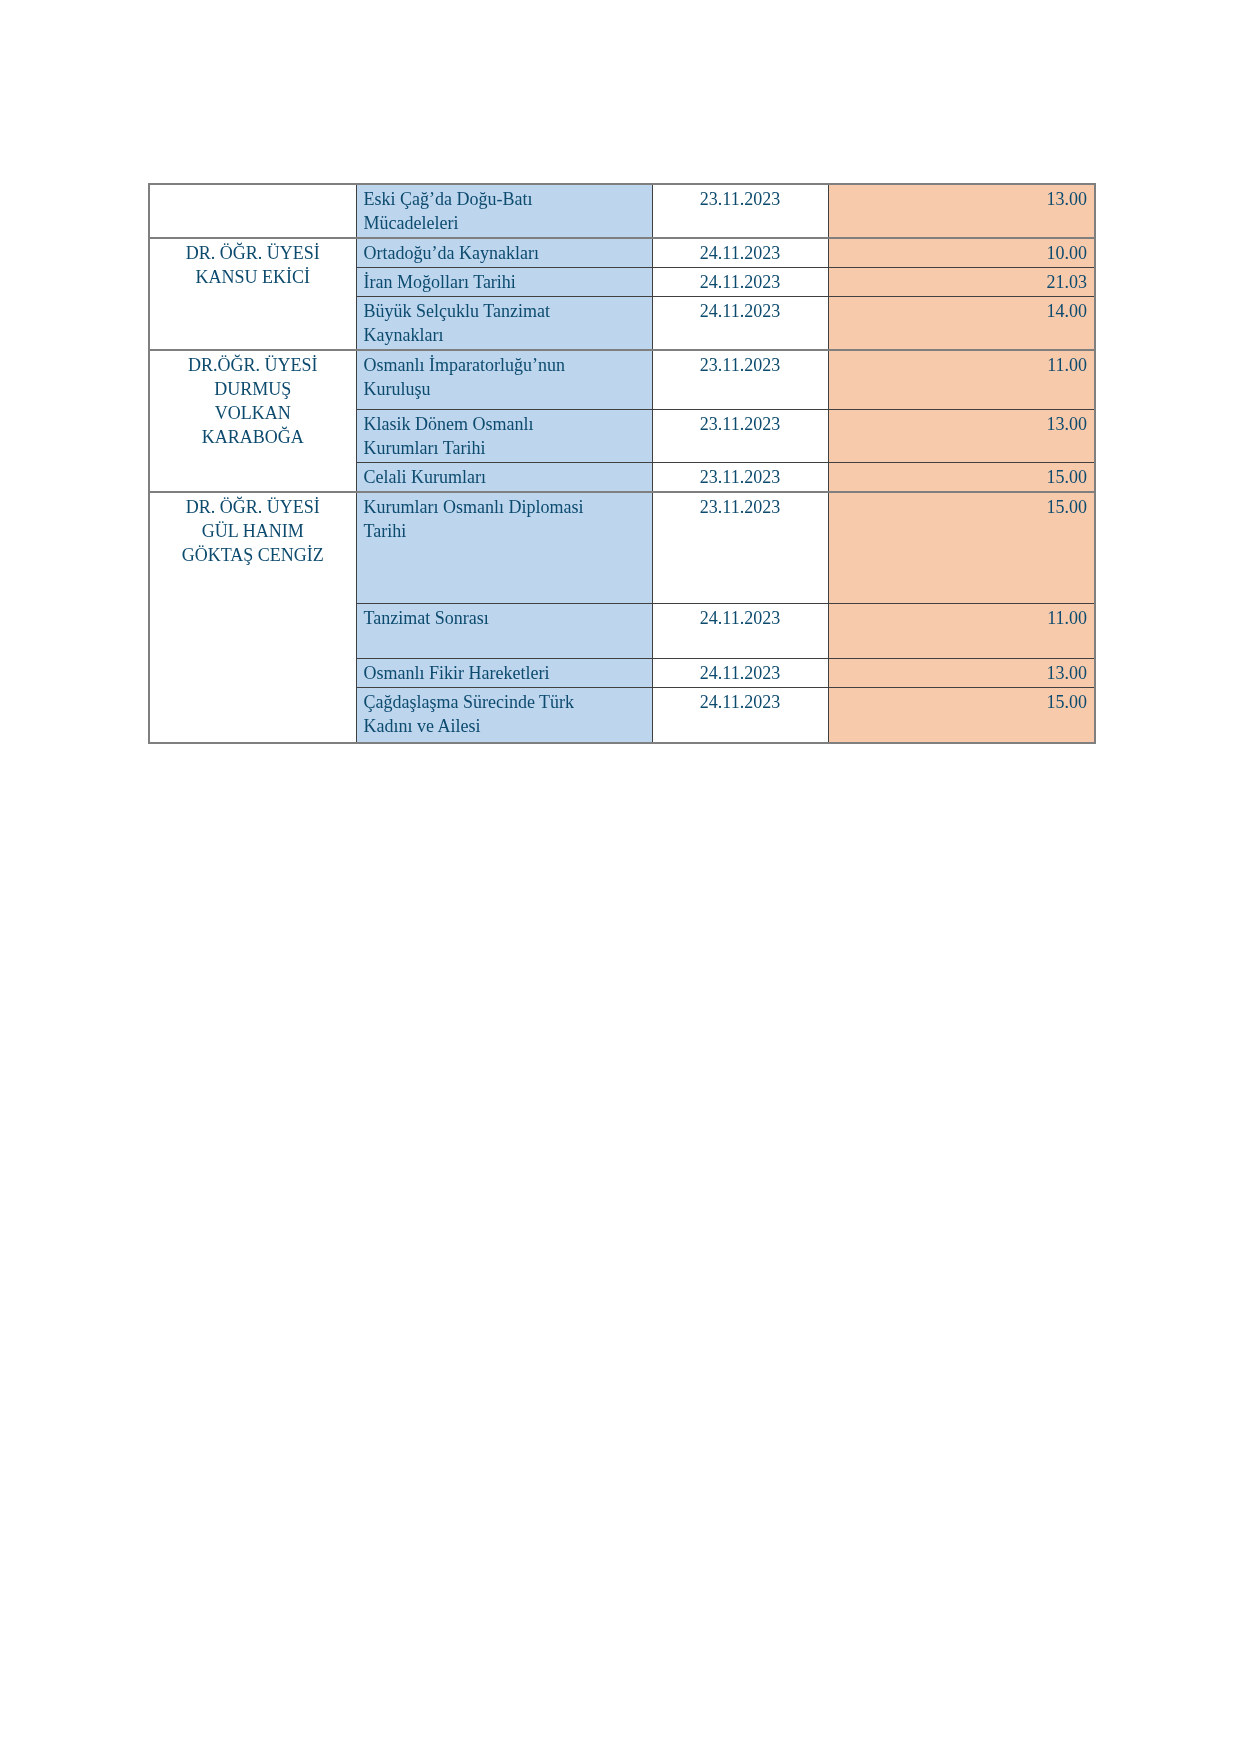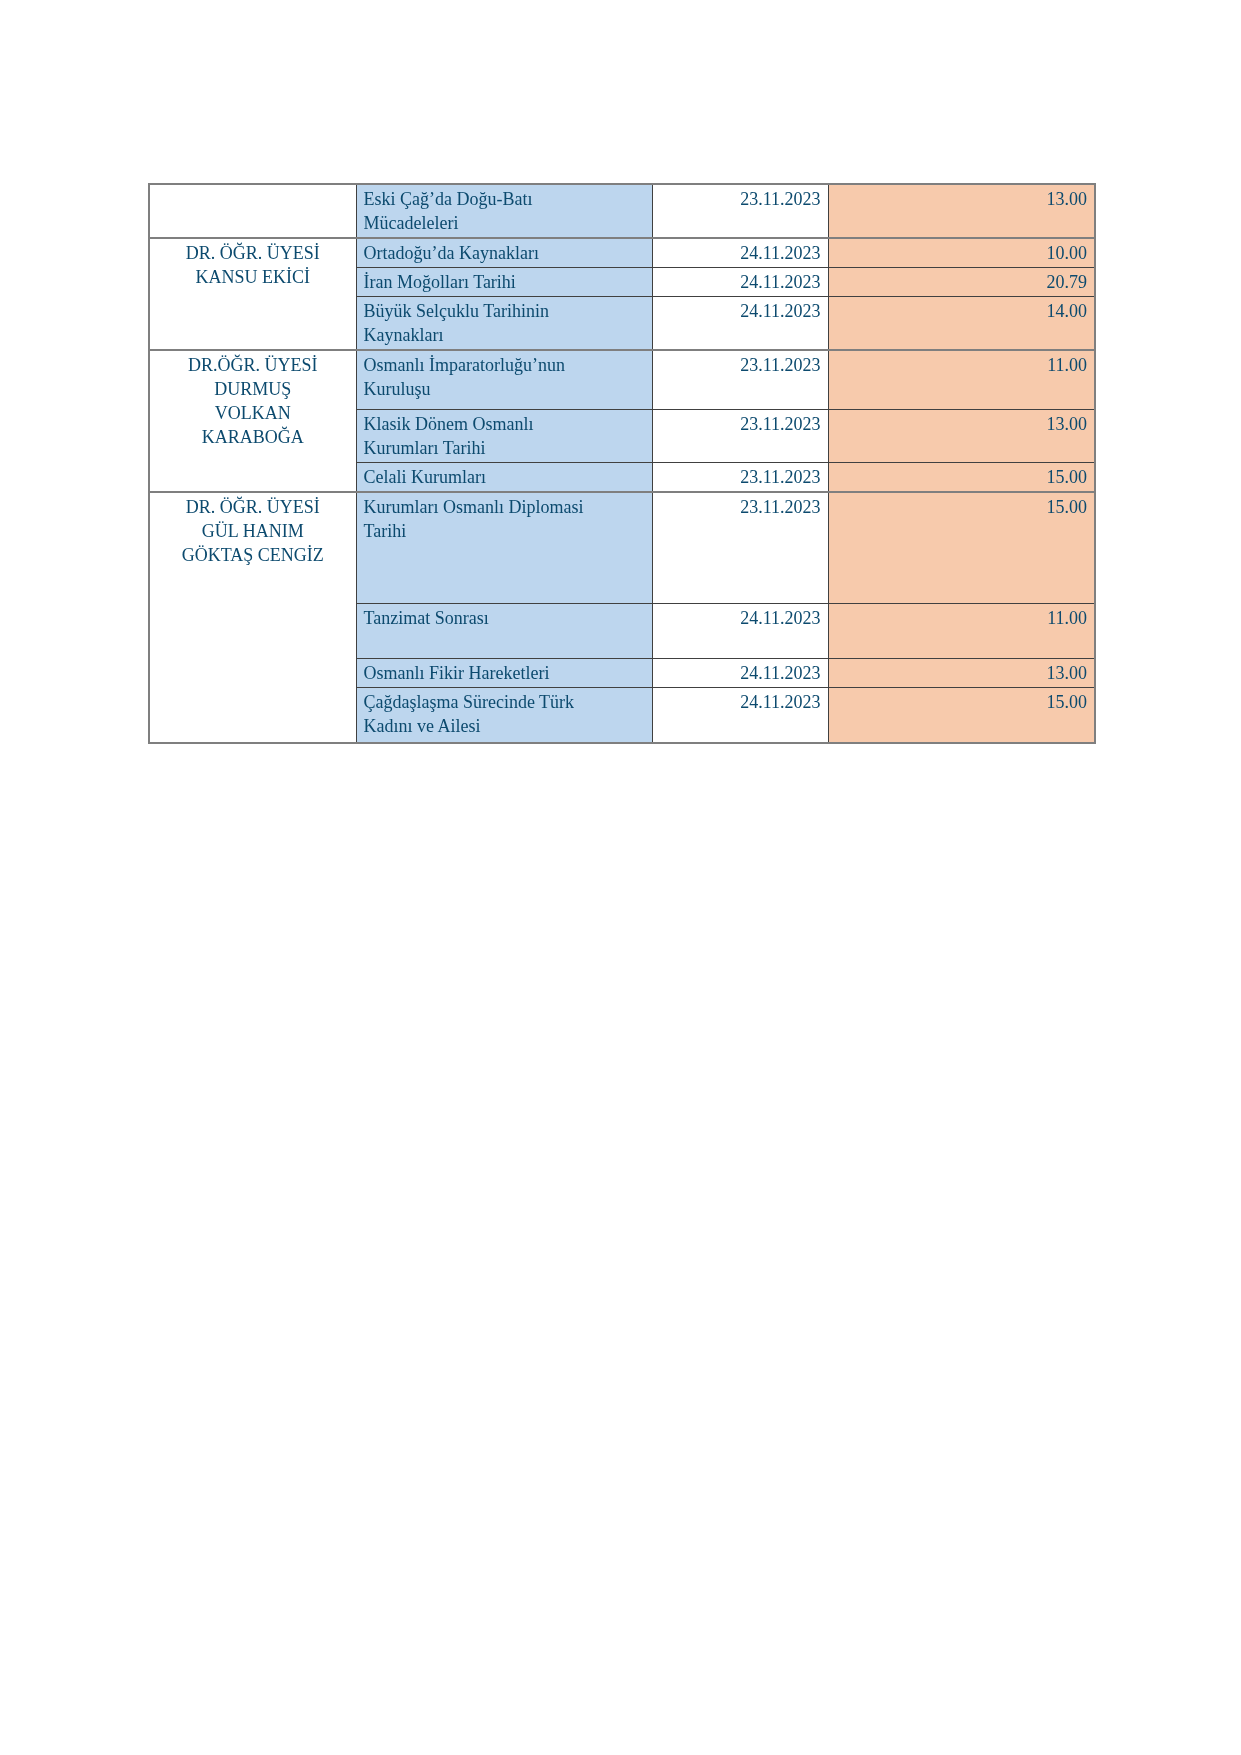--- a/index.html
+++ b/index.html
@@ -41,21 +41,21 @@
   td.instructor {
     background: #ffffff;
     text-align: center;
   }
   td.course {
     background: #bdd6ee;
     text-align: left;
   }
   td.date {
     background: #ffffff;
-    text-align: right;
+    text-align: center;
   }
   td.time {
     background: #f7caac;
     text-align: right;
   }
 </style>
 </head>
 <body>
 
 <div class="page">
@@ -79,24 +79,24 @@
       <tr class="group-sep" style="height:26px">
         <td class="instructor" rowspan="3">DR. ÖĞR. ÜYESİ
 KANSU EKİCİ</td>
         <td class="course">Ortadoğu’da Kaynakları</td>
         <td class="date">24.11.2023</td>
         <td class="time">10.00</td>
       </tr>
       <tr style="height:27px">
         <td class="course">İran Moğolları Tarihi</td>
         <td class="date">24.11.2023</td>
-        <td class="time">20.79</td>
+        <td class="time">21.03</td>
       </tr>
       <tr style="height:51px">
-        <td class="course">Büyük Selçuklu Tarihinin
+        <td class="course">Büyük Selçuklu Tanzimat
 Kaynakları</td>
         <td class="date">24.11.2023</td>
         <td class="time">14.00</td>
       </tr>
 
       <tr class="group-sep" style="height:59px">
         <td class="instructor" rowspan="3">DR.ÖĞR. ÜYESİ
 DURMUŞ
 VOLKAN
 KARABOĞA</td>

